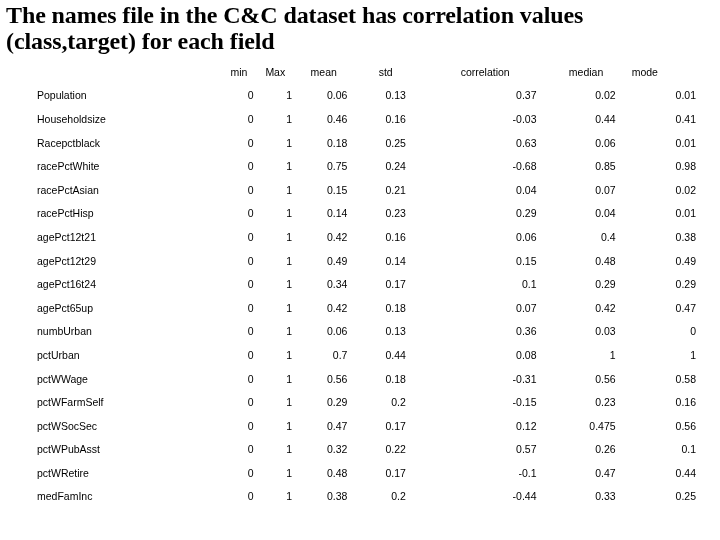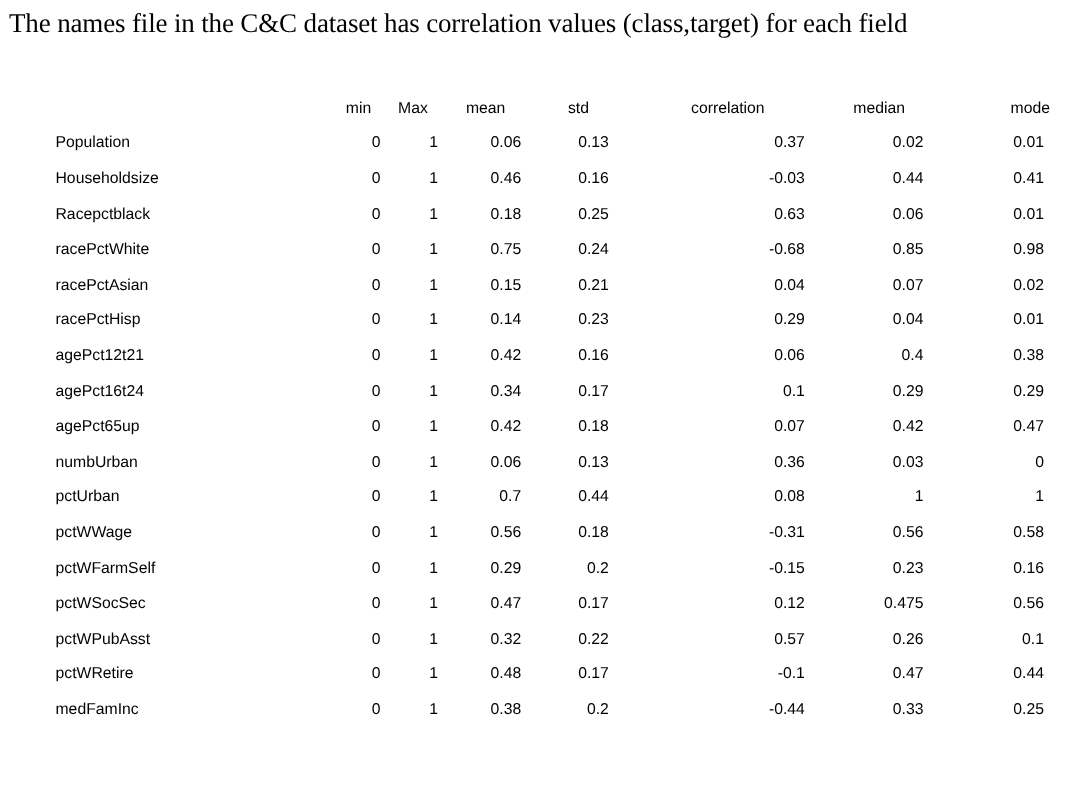--- a/index.html
+++ b/index.html
@@ -14,24 +14,24 @@
     font-family: "Liberation Sans", sans-serif;
     color: #000000;
     position: relative;
   }
   .slide-title {
     position: absolute;
     left: 6px;
     top: 2px;
     width: 706px;
     font-family: "Liberation Serif", serif;
-    font-size: 18px;
+    font-size: 24px;
     line-height: 26px;
     color: #000000;
-    font-weight: normal;
+    font-weight: bold;
     letter-spacing: -0.1px;
   }
   .stats-table {
     position: absolute;
     left: 0px;
     top: 60px;
     width: 720px;
     border-collapse: collapse;
     table-layout: fixed;
     font-family: "Liberation Sans", sans-serif;
@@ -62,21 +62,21 @@
     font-size: 10.5px;
     color: #000000;
   }
   th.h-field  { text-align: left; }
   th.h-min    { text-align: center; padding-right: 2px; }
   th.h-max    { text-align: center; padding-right: 0px; }
   th.h-mean   { text-align: center; padding-right: 6px; }
   th.h-std    { text-align: center; padding-right: 12px; }
   th.h-corr   { text-align: center; padding-right: 2px; }
   th.h-median { text-align: center; padding-right: 8px; }
-  th.h-mode   { text-align: right; padding-right: 20px; }
+  th.h-mode   { text-align: left; padding-right: 20px; }
 
   td.field {
     text-align: left;
     padding-left: 37px;
   }
   td.num {
     text-align: right;
   }
   td.n-min    { padding-right: 3px; }
   td.n-max    { padding-right: 2px; }
@@ -179,20 +179,30 @@
         <td class="field">agePct12t21</td>
         <td class="num n-min">0</td>
         <td class="num n-max">1</td>
         <td class="num n-mean">0.42</td>
         <td class="num n-std">0.16</td>
         <td class="num n-corr">0.06</td>
         <td class="num n-median">0.4</td>
         <td class="num n-mode">0.38</td>
       </tr>
       <tr>
+        <td class="field">agePct12t29</td>
+        <td class="num n-min">0</td>
+        <td class="num n-max">1</td>
+        <td class="num n-mean">0.49</td>
+        <td class="num n-std">0.14</td>
+        <td class="num n-corr">0.15</td>
+        <td class="num n-median">0.48</td>
+        <td class="num n-mode">0.49</td>
+      </tr>
+      <tr>
         <td class="field">agePct16t24</td>
         <td class="num n-min">0</td>
         <td class="num n-max">1</td>
         <td class="num n-mean">0.34</td>
         <td class="num n-std">0.17</td>
         <td class="num n-corr">0.1</td>
         <td class="num n-median">0.29</td>
         <td class="num n-mode">0.29</td>
       </tr>
       <tr>

